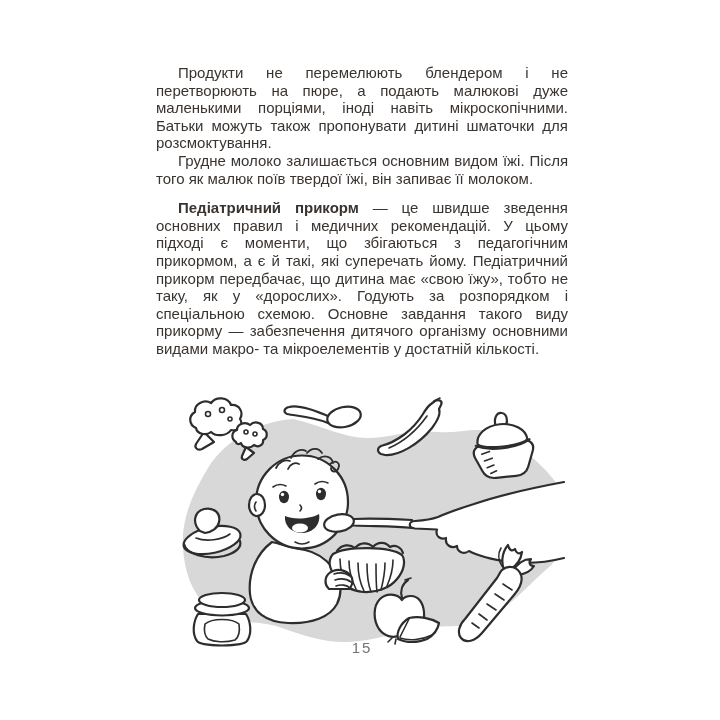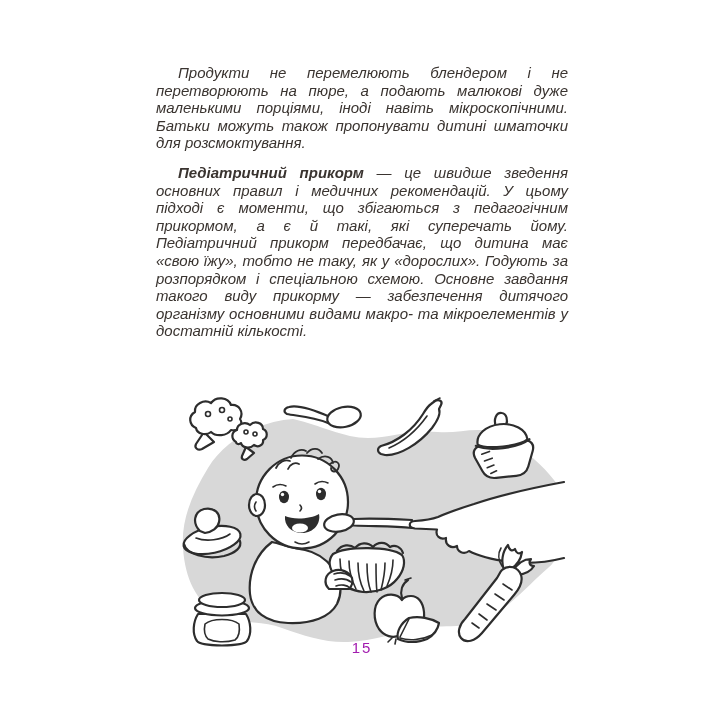--- a/index.html
+++ b/index.html
@@ -2,42 +2,43 @@
 <html lang="uk"><head>
 <meta charset="utf-8">
 <style>
   html,body{margin:0;padding:0;background:#ffffff;}
   .sheet{
     position:relative;width:720px;height:720px;background:#ffffff;overflow:hidden;
     font-family:"Liberation Sans",sans-serif;
   }
   .text-block{
     position:absolute;left:156px;top:64px;width:412px;
-    font-size:15px;line-height:17.6px;color:#3a3430;text-align:justify;font-style:italic;
+    font-size:15px;line-height:17.6px;color:#3a3430;text-align:justify;
   }
   .text-block p{margin:0;text-indent:22px;}
   .text-block p.term{margin-top:12px;}
   .text-block b{font-weight:bold;}
   .illustration{position:absolute;left:150px;top:392px;width:430px;height:285px;}
   .page-number{
     position:absolute;left:156px;top:639px;width:412px;text-align:center;
-    font-size:15px;letter-spacing:2px;color:#a21caf;
+    font-size:15px;letter-spacing:2px;color:#737373;
   }
   svg .ln{fill:none;stroke:#2d2d2d;stroke-width:2.2;stroke-linecap:round;stroke-linejoin:round;}
   svg .fn{fill:none;stroke:#2d2d2d;stroke-width:1.6;stroke-linecap:round;stroke-linejoin:round;}
   svg .wh{fill:#ffffff;stroke:#2d2d2d;stroke-width:2.2;stroke-linecap:round;stroke-linejoin:round;}
   svg .dk{fill:#2d2d2d;stroke:none;}
 </style>
 </head>
 <body>
 
 <div class="sheet">
 
   <div class="text-block">
     <p>Продукти не перемелюють блендером і не перетворюють на пюре, а подають малюкові дуже маленькими порціями, іноді навіть мікроскопічними. Батьки можуть також пропонувати дитині шматочки для розсмоктування.</p>
+    <p>Грудне молоко залишається основним видом їжі. Після того як малюк поїв твердої їжі, він запиває її молоком.</p>
     <p class="term"><b>Педіатричний прикорм</b><span> — це швидше зведення основних правил і медичних рекомендацій. У цьому підході є моменти, що збігаються з педагогічним прикормом, а є й такі, які суперечать йому. Педіатричний прикорм передбачає, що дитина має «свою їжу», тобто не таку, як у «дорослих». Годують за розпорядком і спеціальною схемою. Основне завдання такого виду прикорму — забезпечення дитячого організму основними видами макро- та мікроелементів у достатній кількості.</span></p>
   </div>
 
   <svg class="illustration" viewBox="0 0 430 285" role="img" aria-label="Малюк із мискою, якого годують з ложечки; навколо продукти: броколі, ложка, банан, цукорниця, пустушка, баночка дитячого харчування, яблуко, морква">
 
     <path fill="#d8d8d8" d="M 143 27
       C 112 29 76 46 58 76 C 42 102 31 128 33 156 C 35 186 46 210 68 222
       C 90 233 112 228 132 236 C 154 244 176 251 198 250 C 224 249 246 240 272 236
       C 298 232 326 238 344 224 C 368 206 384 188 398 176 C 410 166 414 148 412 130
       C 412 112 414 100 404 88 C 392 72 372 56 352 44 C 332 32 310 42 288 40

